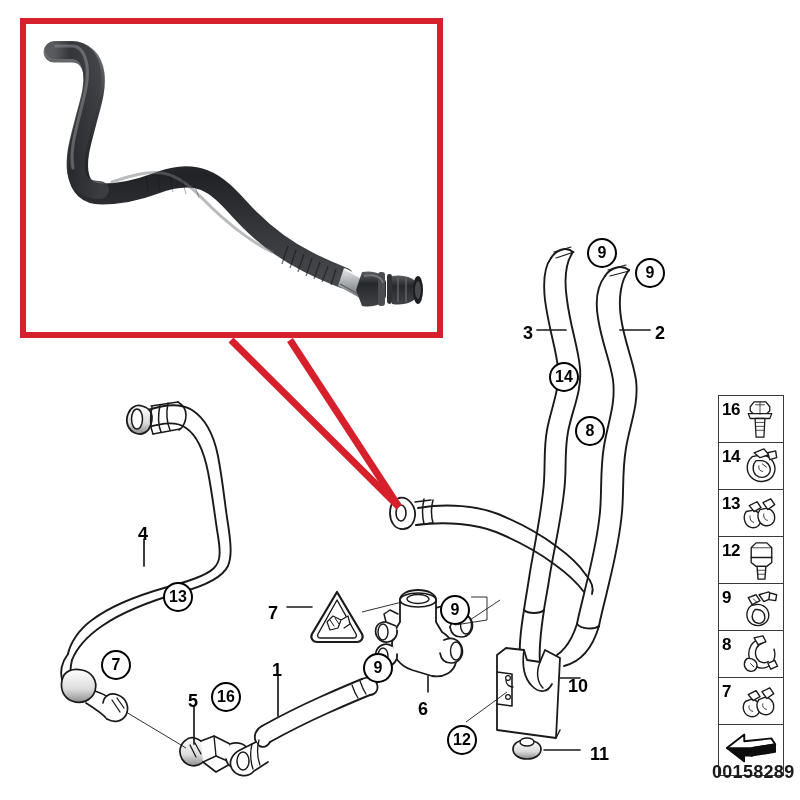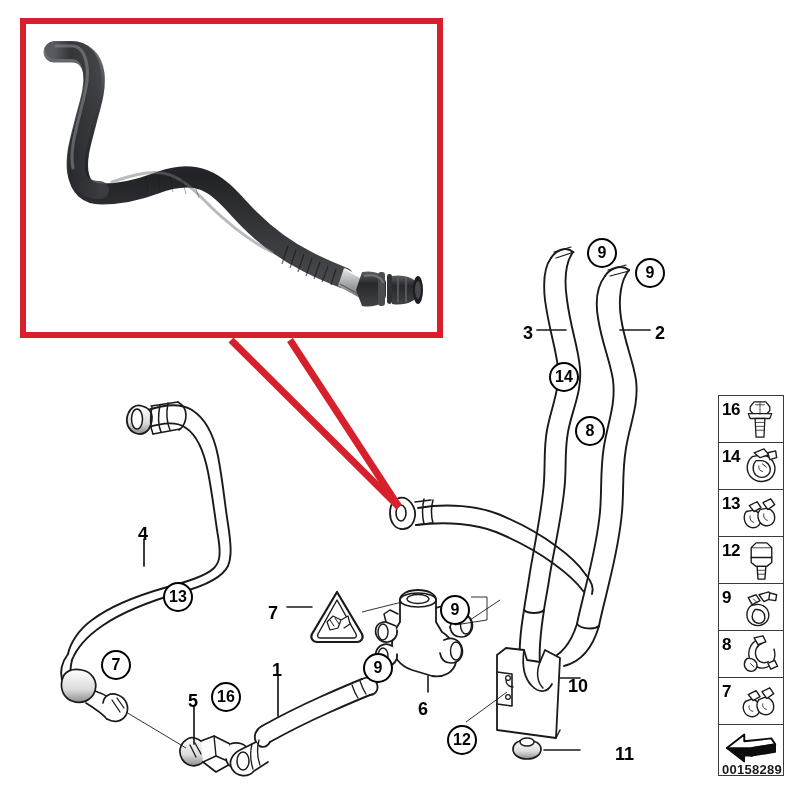--- a/index.html
+++ b/index.html
@@ -30,21 +30,21 @@
     box-sizing:border-box;overflow:hidden;
   }
   .legend-cell:last-child{border-bottom:none;height:50px;}
   .legend-num{
     position:absolute;left:3px;top:5px;font-size:17px;font-weight:bold;
     color:#000;line-height:1;letter-spacing:-.5px;
   }
   .legend-art{position:absolute;right:1px;top:0;width:44px;height:100%;}
   #diagram-id{
     position:absolute;left:712px;top:762px;width:80px;text-align:center;
-    font-size:13px;font-weight:bold;color:#1a1a1a;letter-spacing:.3px;z-index:6;
+    font-size:18px;font-weight:bold;color:#1a1a1a;letter-spacing:.3px;z-index:6;
   }
 
   
   .bubble{
     position:absolute;width:30px;height:30px;border-radius:50%;
     border:2.2px solid #000;background:#fff;box-sizing:border-box;
     display:flex;align-items:center;justify-content:center;
     font-size:16px;font-weight:bold;color:#000;z-index:4;
   }
   .plainnum{
@@ -501,16 +501,16 @@
       <div class="bubble" style="left: 101px; top: 650px;">7</div>
       <div class="plainnum" style="left: 268px; top: 604px;">7</div>
       <div class="bubble" style="left: 440px; top: 595px;">9</div>
       <div class="bubble" style="left: 363px; top: 653px;">9</div>
       <div class="plainnum" style="left: 272px; top: 661px;">1</div>
       <div class="plainnum" style="left: 418px; top: 700px;">6</div>
       <div class="plainnum" style="left: 188px; top: 692px;">5</div>
       <div class="bubble" style="left: 211px; top: 682px;">16</div>
       <div class="plainnum" style="left: 568px; top: 677px;">10</div>
       <div class="bubble" style="left: 447px; top: 725px;">12</div>
-      <div class="plainnum" style="left: 615px; top: 745px;">11</div>
+      <div class="plainnum" style="left: 590px; top: 745px;">11</div>
     </div>
 
 </div>
 
 </body></html>

